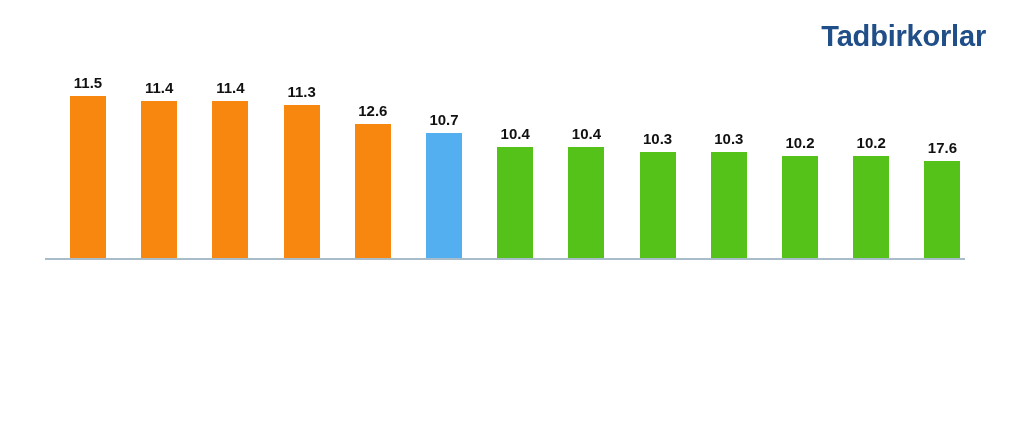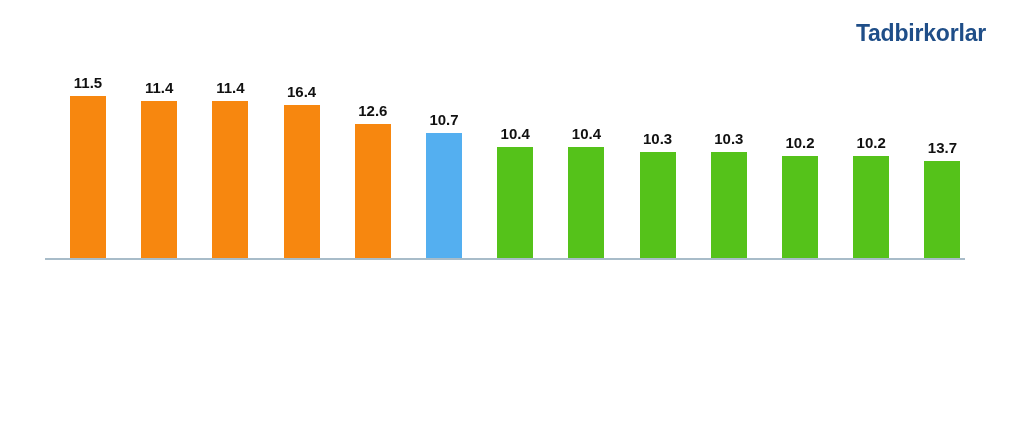--- a/index.html
+++ b/index.html
@@ -19,21 +19,21 @@
     height: 446px;
     background: #ffffff;
     overflow: hidden;
   }
 
   
   .chart-title {
     position: absolute;
     top: 20px;
     right: 38px;
-    font-size: 23px;
+    font-size: 29px;
     font-weight: bold;
     color: #1F4E88;
     letter-spacing: -0.2px;
     white-space: nowrap;
   }
 
   
   .plot-area {
     position: absolute;
     left: 0;
@@ -93,21 +93,21 @@
         </div>
         <div class="bar-group" style="left: 141.2px;">
           <div class="bar-value" style="bottom: 351.36px;">11.4</div>
           <div class="bar" style="height: 157.36px; background: rgb(247, 135, 15);"></div>
         </div>
         <div class="bar-group" style="left: 212.4px;">
           <div class="bar-value" style="bottom: 351.36px;">11.4</div>
           <div class="bar" style="height: 157.36px; background: rgb(247, 135, 15);"></div>
         </div>
         <div class="bar-group" style="left: 283.6px;">
-          <div class="bar-value" style="bottom: 346.72px;">16.4</div>
+          <div class="bar-value" style="bottom: 346.72px;">11.3</div>
           <div class="bar" style="height: 152.72px; background: rgb(247, 135, 15);"></div>
         </div>
         <div class="bar-group" style="left: 354.8px;">
           <div class="bar-value" style="bottom: 328.16px;">12.6</div>
           <div class="bar" style="height: 134.16px; background: rgb(247, 135, 15);"></div>
         </div>
         <div class="bar-group" style="left: 426px;">
           <div class="bar-value" style="bottom: 318.88px; text-align: center;">10.7</div>
           <div class="bar" style="height: 124.88px; background: rgb(84, 175, 240);"></div>
         </div>
@@ -129,19 +129,19 @@
         </div>
         <div class="bar-group" style="left: 782px;">
           <div class="bar-value" style="bottom: 295.68px;">10.2</div>
           <div class="bar" style="height: 101.68px; background: rgb(85, 194, 26);"></div>
         </div>
         <div class="bar-group" style="left: 853.2px;">
           <div class="bar-value" style="bottom: 295.68px;">10.2</div>
           <div class="bar" style="height: 101.68px; background: rgb(85, 194, 26);"></div>
         </div>
         <div class="bar-group" style="left: 924.4px;">
-          <div class="bar-value" style="bottom: 291.04px;">13.7</div>
+          <div class="bar-value" style="bottom: 291.04px;">17.6</div>
           <div class="bar" style="height: 97.04px; background: rgb(85, 194, 26);"></div>
         </div>
       </div>
   </div>
 
 </div>
 
 </body></html>

